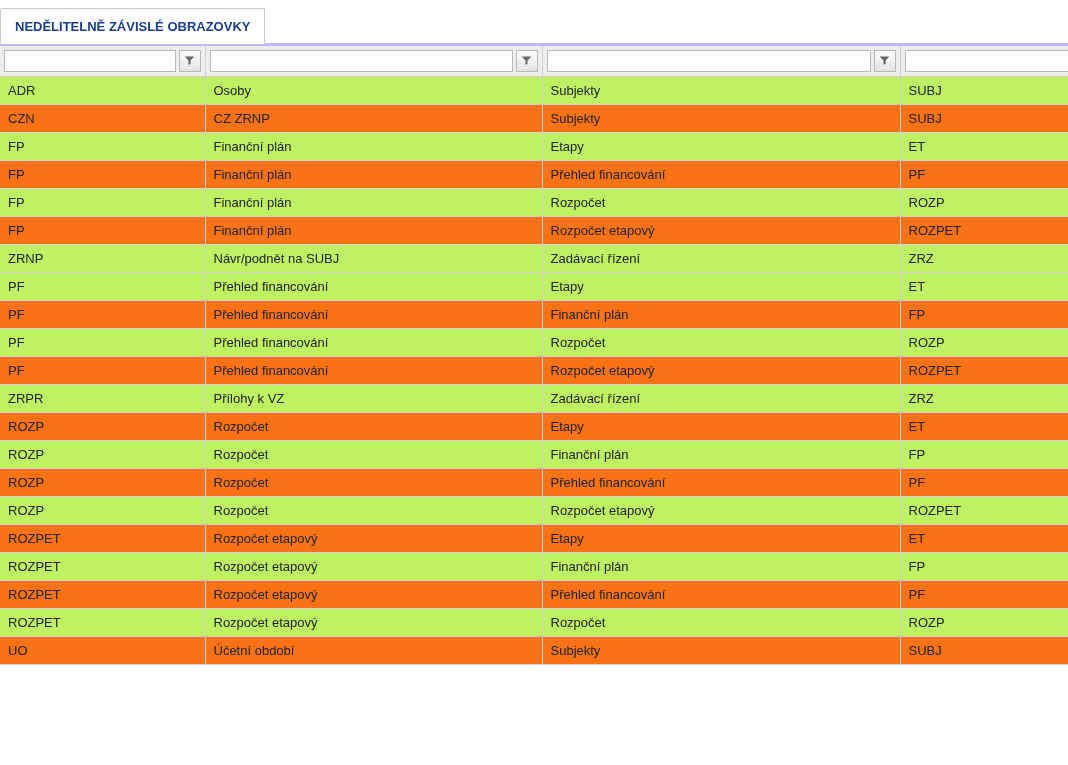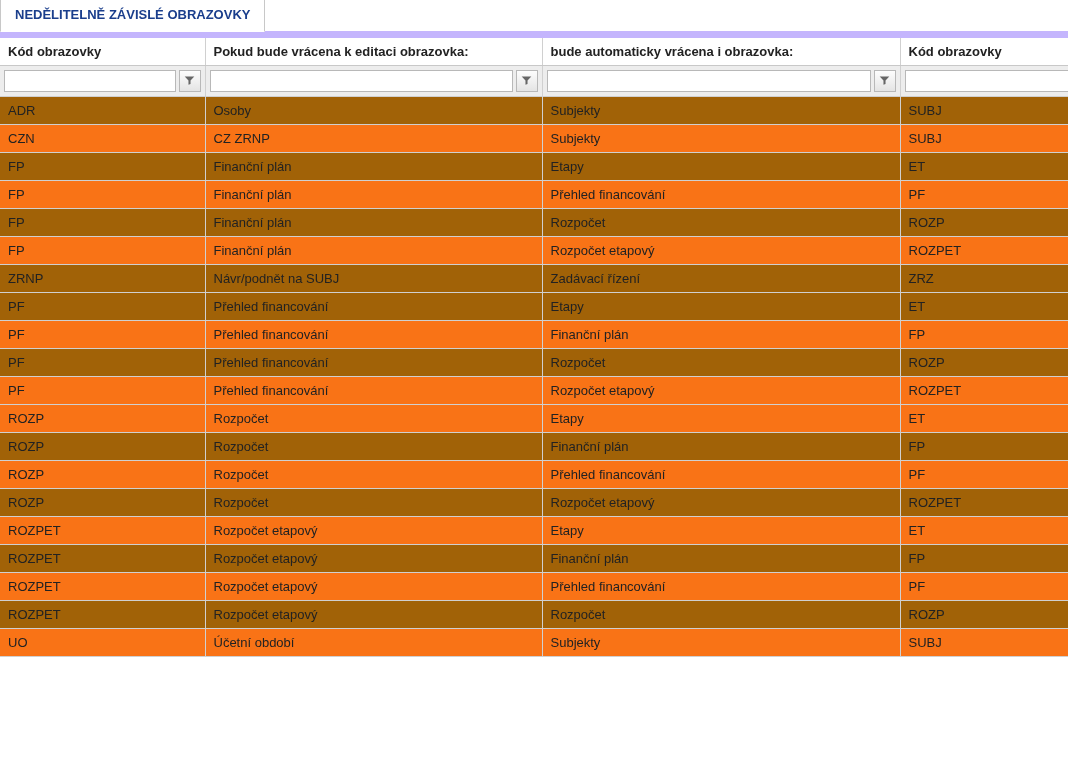--- a/index.html
+++ b/index.html
@@ -6,25 +6,26 @@
   body {
     margin: 0;
     padding: 0;
     font-family: Arial, Helvetica, sans-serif;
     font-size: 13px;
     background: #ffffff;
     color: #222;
     width: 1068px;
   }
   .tab-bar {
-    border-bottom: 7px solid #c4b5fd;
+    border-bottom: 3px solid #c4b5fd;
     padding: 0;
     height: 38px;
     display: flex;
     align-items: flex-end;
+    margin-top: 8px;
   }
   .tab {
     background: #ffffff;
     border: 1px solid #c8c8c8;
     border-bottom: 1px solid #ffffff;
     padding: 10px 14px 9px 14px;
     margin-bottom: -1px;
     font-weight: bold;
     color: #1a3e8c;
     font-size: 13px;
@@ -75,21 +76,21 @@
     width: 22px;
     height: 22px;
     border: 1px solid #b8b8b8;
     background: linear-gradient(#fdfdfd, #e4e4e4);
     display: flex;
     align-items: center;
     justify-content: center;
     cursor: pointer;
   }
   .filter-btn svg { width: 11px; height: 11px; }
-  .grid tbody tr.even td { background: #a16207; }
+  .grid tbody tr.even td { background: #bef264; }
   .grid tbody tr.odd td { background: #f97316; }
   .col1 { width: 205px; }
   .col2 { width: 337px; }
   .col3 { width: 358px; }
   .col4 { width: 168px; }
 </style>
 </head>
 <body>
 
 <div class="tab-bar">
@@ -97,26 +98,20 @@
 </div>
 
 <table class="grid">
   <colgroup>
     <col class="col1">
       <col class="col2">
       <col class="col3">
       <col class="col4">
   </colgroup>
   <thead>
-    <tr>
-      <th class="header-row">Kód obrazovky</th>
-      <th class="header-row">Pokud bude vrácena k editaci obrazovka:</th>
-      <th class="header-row">bude automaticky vrácena i obrazovka:</th>
-      <th class="header-row">Kód obrazovky</th>
-    </tr>
     <tr class="filter-row">
       <td>
         <div class="filter-cell">
           <input class="filter-input" value="" style="">
           <div class="filter-btn">
             <span>
               <svg viewBox="0 0 16 16">
                   <path d="M1 2 h14 l-5.5 6 v5 l-3 1 v-6 z" fill="#666"></path>
                 </svg>
             </span>
@@ -215,20 +210,26 @@
         <td>Přehled financování</td>
         <td>Rozpočet</td>
         <td>ROZP</td>
       </tr>
       <tr class="odd">
         <td>PF</td>
         <td>Přehled financování</td>
         <td>Rozpočet etapový</td>
         <td>ROZPET</td>
       </tr>
+      <tr class="even">
+        <td>ZRPR</td>
+        <td>Přílohy k VZ</td>
+        <td>Zadávací řízení</td>
+        <td>ZRZ</td>
+      </tr>
       <tr class="odd">
         <td>ROZP</td>
         <td>Rozpočet</td>
         <td>Etapy</td>
         <td>ET</td>
       </tr>
       <tr class="even">
         <td>ROZP</td>
         <td>Rozpočet</td>
         <td>Finanční plán</td>

